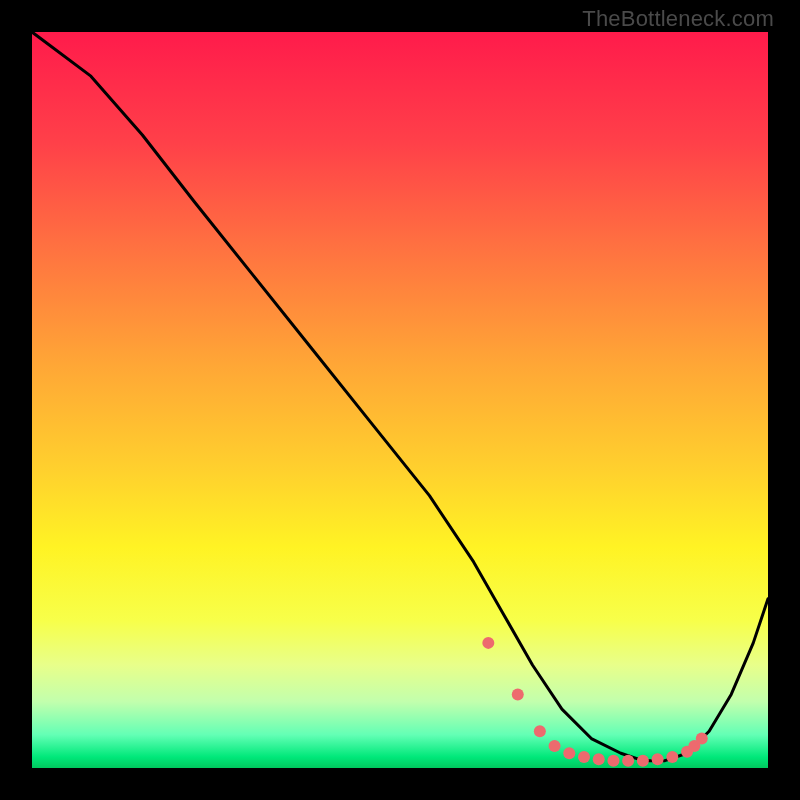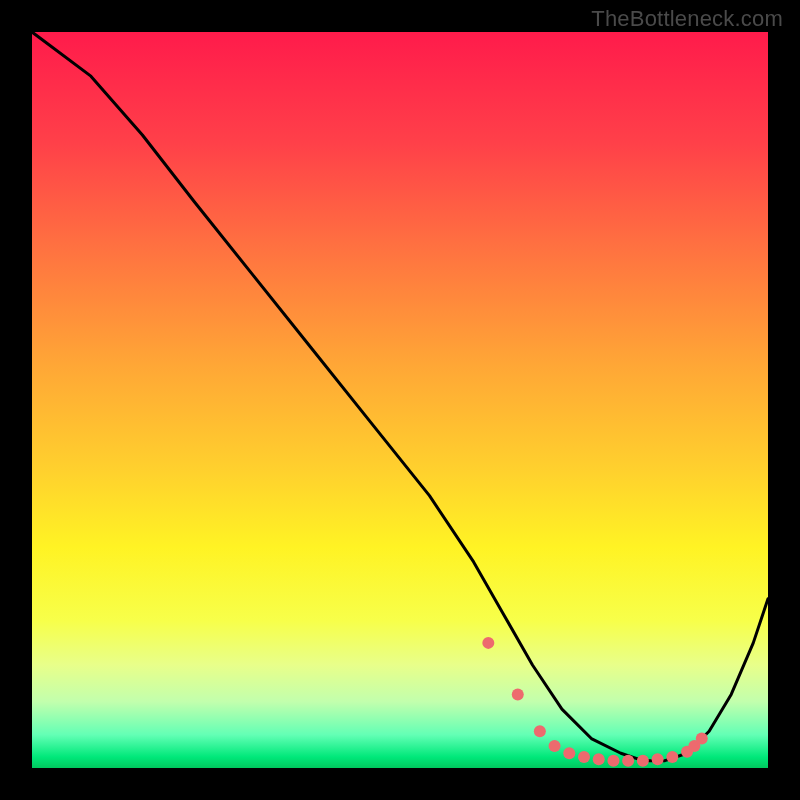--- a/index.html
+++ b/index.html
@@ -22,21 +22,21 @@
   .plot {
     position: absolute;
     left: 0;
     top: 0;
     width: 736px;
     height: 736px;
   }
   .watermark {
     position: absolute;
     top: 6px;
-    right: 17px;
+    right: 26px;
     color: #4a4a4a;
     font-size: 22px;
     font-weight: 500;
     letter-spacing: 0.2px;
   }
 </style>
 </head>
 <body>
 
 <div class="watermark">TheBottleneck.com</div>

